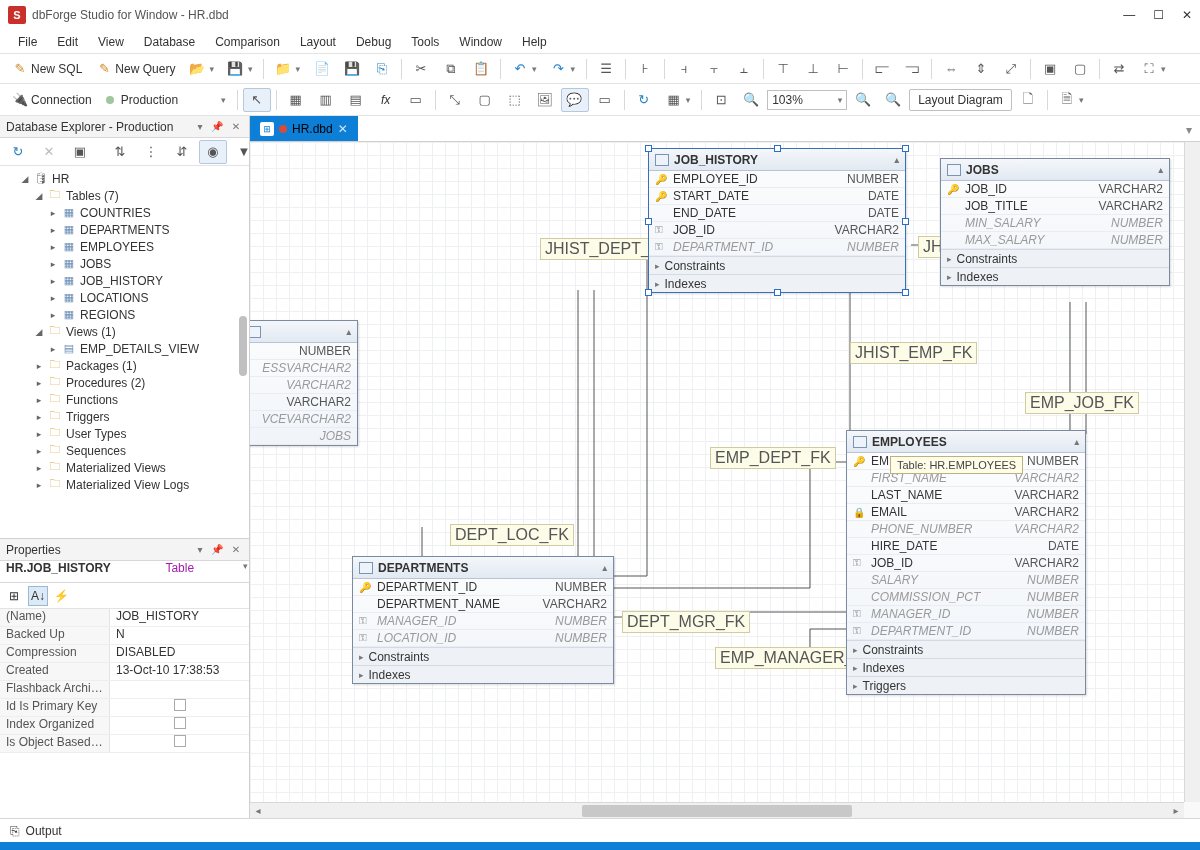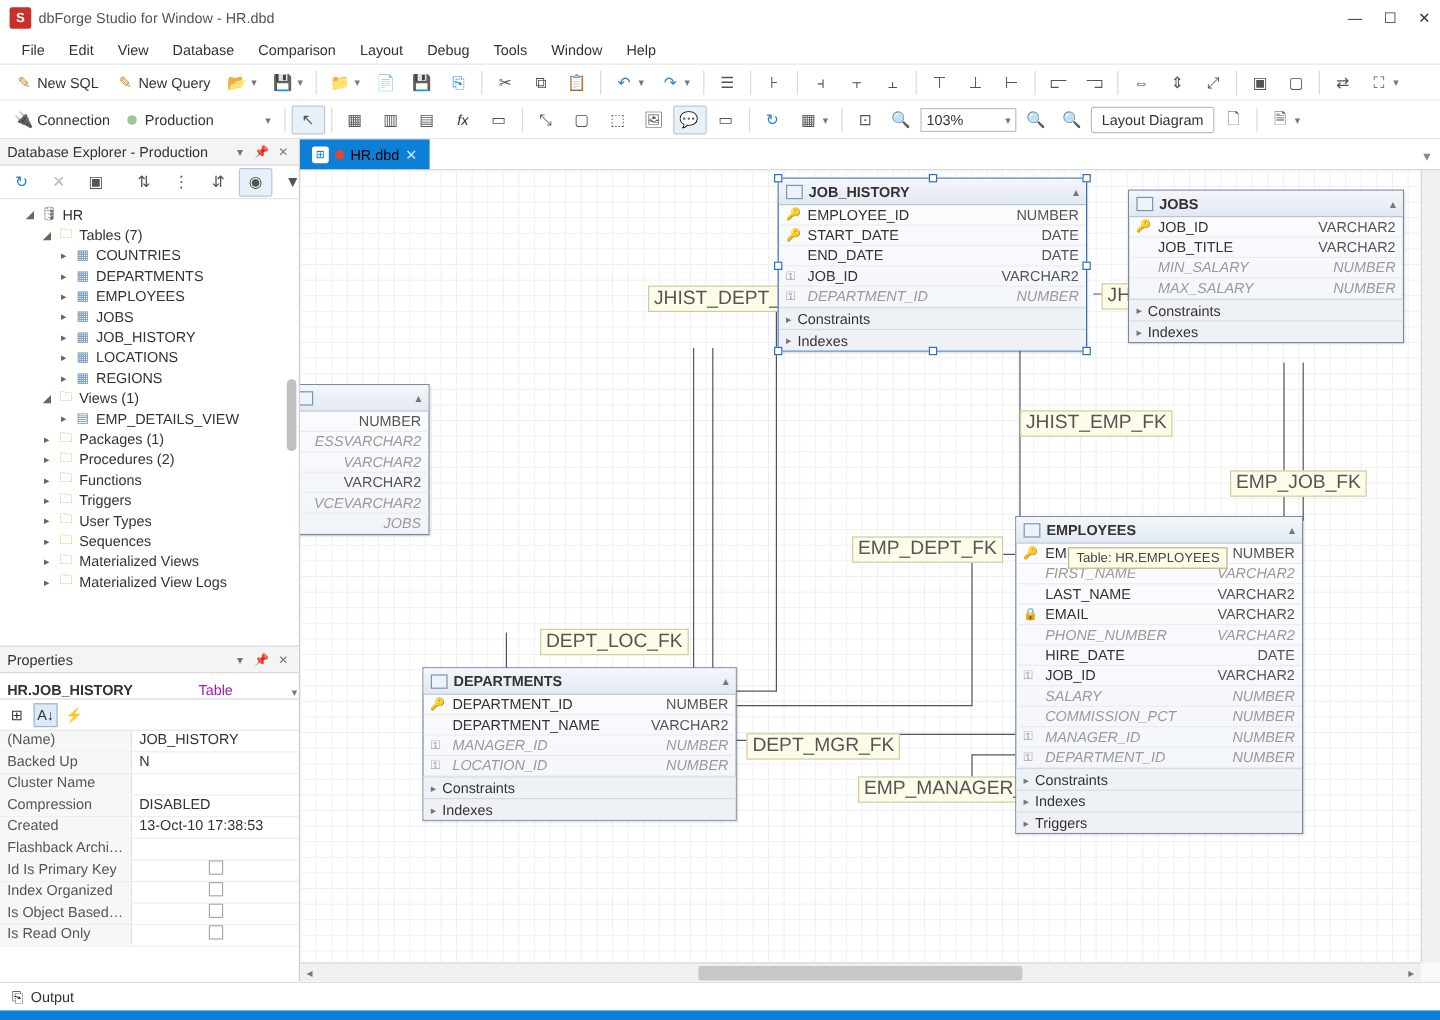--- a/index.html
+++ b/index.html
@@ -28,21 +28,21 @@
 .explorer-tb{height:28px;display:flex;align-items:center;gap:3px;padding:0 4px;border-bottom:1px solid #e3e3e3}
 .tree{flex:1;overflow:auto;padding:4px 0;position:relative}
 .tree-scroll-thumb{position:absolute;right:2px;top:150px;width:8px;height:60px;background:#c0c0c0;border-radius:4px}
 .tree-row{display:flex;align-items:center;height:17px;padding-left:6px;gap:3px;white-space:nowrap}
 .tree-row .arrow{width:10px;font-size:9px;color:#666;display:inline-block;text-align:center}
 .tree-row .ticon{width:16px;height:14px;display:inline-flex;align-items:center;justify-content:center;font-size:11px}
 .folder{color:#d8a33a}
 .db-icon{color:#666}
 .tbl-icon{color:#6b8fb5}
 .properties{border-top:1px solid #d0d0d0;display:flex;flex-direction:column}
-.prop-sub{height:22px;border-bottom:1px solid #d8d8d8;display:flex;align-items:flex-end;padding:0 6px;gap:24px}
+.prop-sub{height:22px;border-bottom:1px solid #d8d8d8;display:flex;align-items:flex-start;padding:0 6px;gap:24px}
 .prop-tb{height:26px;display:flex;align-items:center;gap:4px;padding:0 4px;border-bottom:1px solid #e3e3e3}
 .prop-tb .ptbtn{width:20px;height:20px;border:1px solid transparent;display:flex;align-items:center;justify-content:center}
 .prop-tb .ptbtn.active{border-color:#9bb7d6;background:#dce9f7}
 .prop-grid{flex:1;overflow:auto}
 .prop-grid-row{display:flex;height:18px;border-bottom:1px solid #eee}
 .prop-grid-row .pk{width:110px;padding:0 6px;background:#f7f7f7;border-right:1px solid #e3e3e3;color:#555;overflow:hidden;text-overflow:ellipsis;white-space:nowrap}
 .prop-grid-row .pv{flex:1;padding:0 6px;color:#333}
 .prop-grid-row .pv.chk{display:flex;justify-content:center}
 .chkbox{width:12px;height:12px;border:1px solid #aaa;background:#fff}
 .canvas-area{flex:1;position:relative;overflow:hidden;background:#f9f9f9}
@@ -460,24 +460,20 @@
       <div class="prop-grid" id="propgrid">
           <div class="prop-grid-row">
             <div class="pk">(Name)</div>
             <div class="pv ">JOB_HISTORY</div>
           </div>
           <div class="prop-grid-row">
             <div class="pk">Backed Up</div>
             <div class="pv ">N</div>
           </div>
           <div class="prop-grid-row">
-            <div class="pk">Cluster Name</div>
-            <div class="pv "></div>
-          </div>
-          <div class="prop-grid-row">
             <div class="pk">Compression</div>
             <div class="pv ">DISABLED</div>
           </div>
           <div class="prop-grid-row">
             <div class="pk">Created</div>
             <div class="pv ">13-Oct-10 17:38:53</div>
           </div>
           <div class="prop-grid-row">
             <div class="pk">Flashback Archiv...</div>
             <div class="pv "></div>
@@ -489,26 +485,20 @@
             </div>
           </div>
           <div class="prop-grid-row">
             <div class="pk">Index Organized</div>
             <div class="pv chk">
               <span class="chkbox"></span>
             </div>
           </div>
           <div class="prop-grid-row">
             <div class="pk">Is Object Based ...</div>
-            <div class="pv chk">
-              <span class="chkbox"></span>
-            </div>
-          </div>
-          <div class="prop-grid-row">
-            <div class="pk">Is Read Only</div>
             <div class="pv chk">
               <span class="chkbox"></span>
             </div>
           </div>
         </div>
     </div>
   </div>
 
   <div class="canvas-area">
     <div class="tabstrip">

